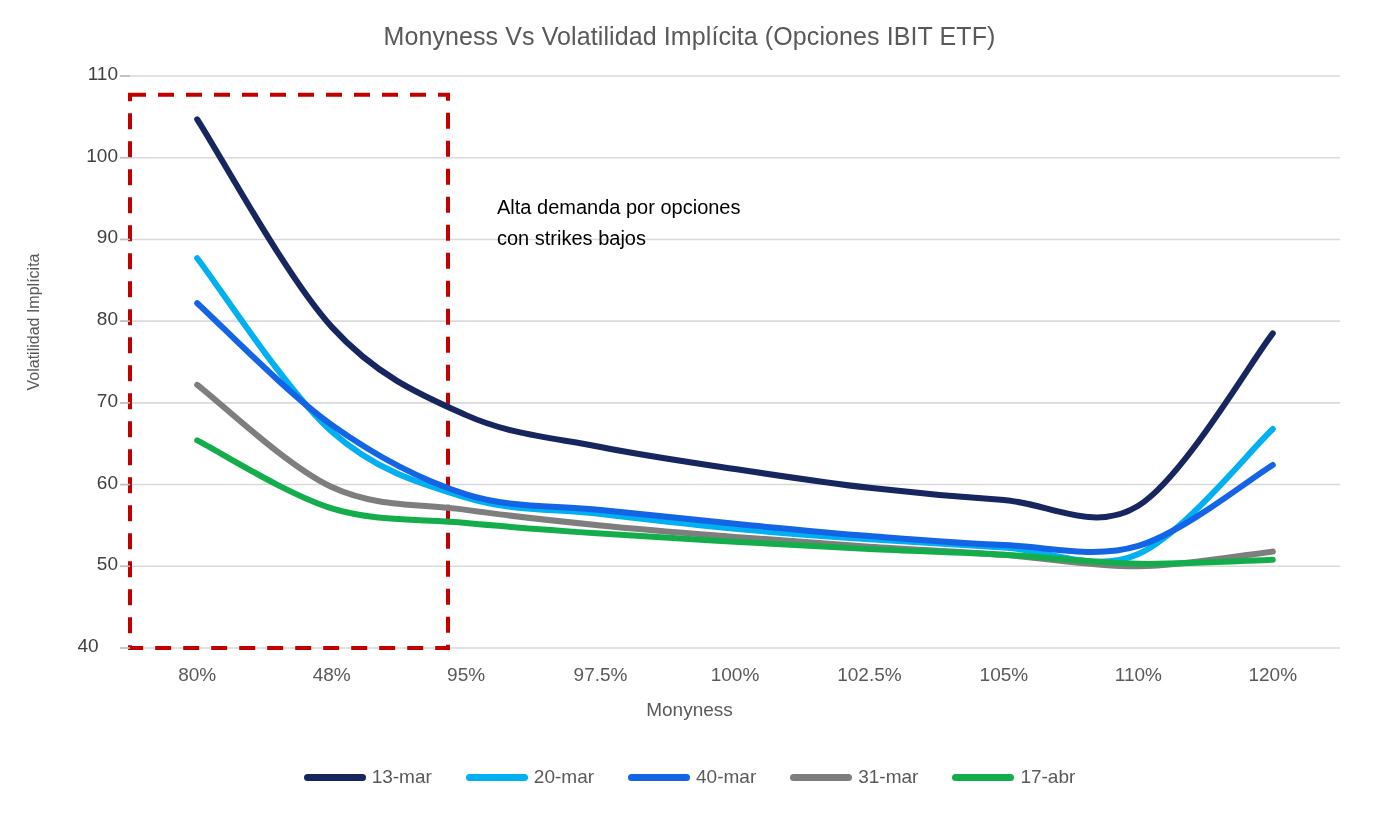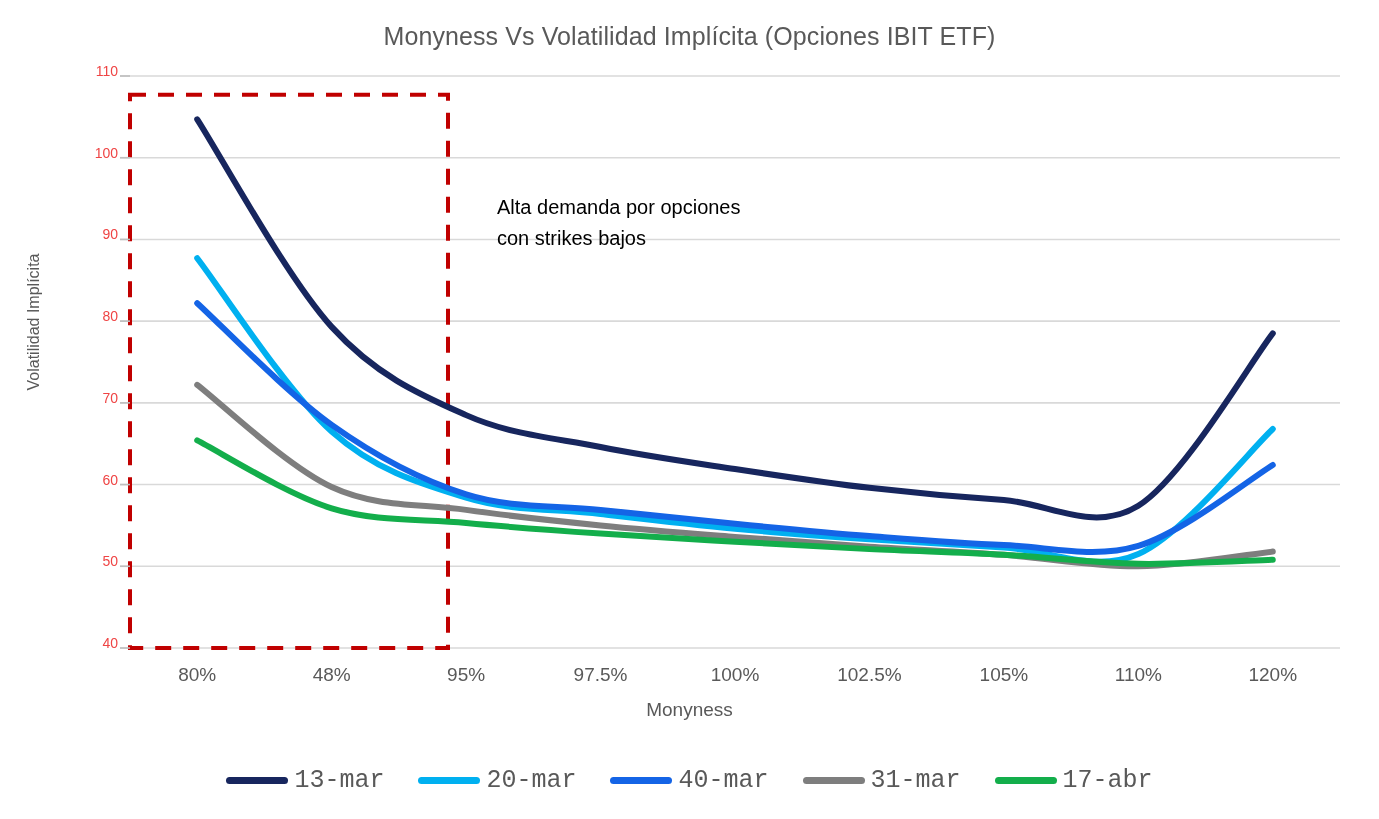--- a/index.html
+++ b/index.html
@@ -24,52 +24,52 @@
     text-align:center;font-size:16px;color:#595959;
     transform:rotate(-90deg);
   }
   .x-axis-title{
     position:absolute;left:0;top:699px;width:1379px;
     text-align:center;font-size:19px;color:#595959;
   }
 
   .ytick{
     position:absolute;width:60px;text-align:right;
-    font-size:14px;color:#ef4444;
+    font-size:19px;color:#404040;
   }
   .xtick{
     position:absolute;text-align:center;
     font-size:19px;color:#595959;width:120px;
   }
 
   .annotation{
     position:absolute;left:497px;top:192px;width:340px;
     font-size:20px;color:#000000;line-height:1.55;
   }
 
   .legend{
     position:absolute;left:0;top:766px;width:1379px;
     display:flex;justify-content:center;align-items:center;gap:34px;
   }
   .legend-item{display:flex;align-items:center;gap:6px;}
   .legend-swatch{width:62px;height:7px;border-radius:3.5px;display:block;}
-  .legend-label{font-size:25px;color:#595959;font-family:Liberation Mono, monospace;}
+  .legend-label{font-size:19px;color:#595959;}
 </style>
 </head>
 <body>
 
 <div class="chart-root">
 
   <div class="chart-title">Monyness Vs Volatilidad Implícita (Opciones IBIT ETF)</div>
 
   <div class="y-axis-title">Volatilidad Implícita</div>
   <div class="x-axis-title">Monyness</div>
 
   <div id="ytick-layer">
-      <div class="ytick" style="left: 58px; top: 635px;">40</div>
+      <div class="ytick" style="left: 58px; top: 635px; text-align: center;">40</div>
       <div class="ytick" style="left: 58px; top: 553.286px;">50</div>
       <div class="ytick" style="left: 58px; top: 471.571px;">60</div>
       <div class="ytick" style="left: 58px; top: 389.857px;">70</div>
       <div class="ytick" style="left: 58px; top: 308.143px;">80</div>
       <div class="ytick" style="left: 58px; top: 226.429px;">90</div>
       <div class="ytick" style="left: 58px; top: 144.714px;">100</div>
       <div class="ytick" style="left: 58px; top: 63px;">110</div>
     </div>
   <div id="xtick-layer">
       <div class="xtick" style="left: 137.222px; top: 664px;">80%</div>

